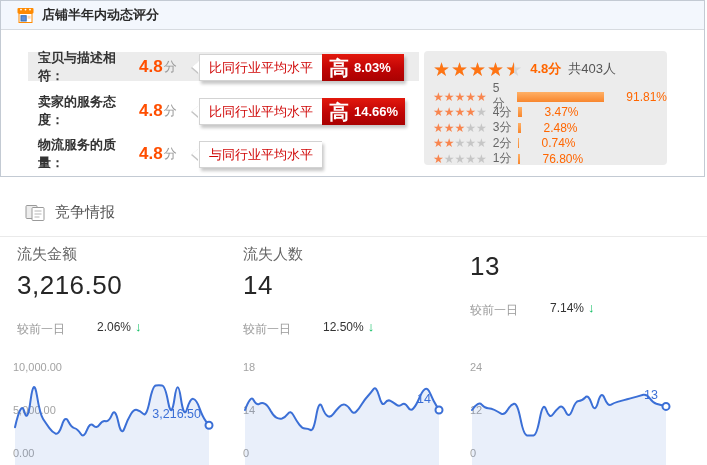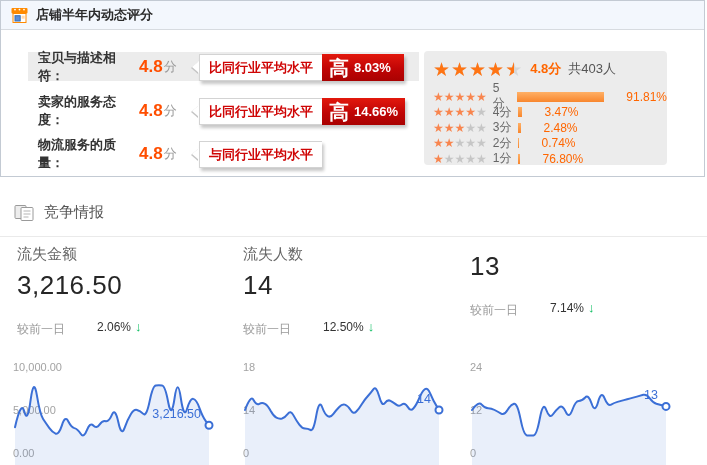--- a/index.html
+++ b/index.html
@@ -5,38 +5,38 @@
   * { margin:0; padding:0; box-sizing:border-box; }
   body { background:#fff; }
   .stage{ position:relative; width:707px; height:465px; background:#fff; overflow:hidden;
           font-family:"Liberation Sans","DejaVu Sans",sans-serif; }
 
   
   .rating-box{ position:absolute; left:0; top:0; width:705px; height:177px;
                background:#fff; border:1px solid #c3cad3; }
   .rating-header{ position:absolute; left:0; top:0; width:100%; height:29px;
                   background:#f3f7fd; border-bottom:1px solid #d7dbe0;
-                  display:flex; align-items:center; padding-left:10px; }
+                  display:flex; align-items:center; padding-left:16px; }
   .rating-header .ttl{ font-size:13px; font-weight:bold; color:#2b2b2b; margin-left:8px; }
 
   .row-strip{ position:absolute; left:27px; top:51px; width:391px; height:29px; background:#ececec; }
 
   .r-row{ position:absolute; left:37px; height:28px; display:flex; align-items:center; }
   .r-row .lbl{ font-size:13px; font-weight:bold; color:#333; width:101px; }
   .r-row .score{ font-size:17px; font-weight:bold; color:#ff4e00; }
   .r-row .unit{ font-size:13px; color:#999; margin-left:1px; }
 
   .badge{ position:absolute; left:198px; height:27px; display:flex;
           box-shadow:2px 3px 3px rgba(0,0,0,.22); }
   .badge .notch{ position:absolute; left:-7px; top:7px; width:0; height:0;
           border-top:6px solid transparent; border-bottom:6px solid transparent;
           border-right:7px solid #fff; filter:drop-shadow(-1px 1px 0 #c4c4c4); }
   .badge .bubble{ display:flex; align-items:center; background:#fff;
           border:1px solid #d3d3d3; border-right:none; color:#cf0505;
-          font-weight:bold; font-size:13px; padding:0 9px; white-space:nowrap; }
+          font-weight:normal; font-size:13px; padding:0 9px; white-space:nowrap; }
   .badge .redblock{ display:flex; align-items:center; min-width:82px;
           background:linear-gradient(180deg,#e2180d 0%,#c00505 55%,#a90202 100%);
           color:#fff; padding:0 7px; white-space:nowrap; }
   .badge .verdict{ font-size:20px; font-weight:bold; line-height:1; margin-right:5px; }
   .badge .vdelta{ font-size:13px; font-weight:bold; }
 
   
   .sum-panel{ position:absolute; left:423px; top:50px; width:243px; height:114px;
               background:#ececec; border-radius:4px; padding:6px 0 0 9px; }
   .big-line{ display:flex; align-items:center; height:24px; }
@@ -47,21 +47,21 @@
   .big-line .cnt{ font-size:13px; color:#555; margin-left:7px; }
 
   .bd-row{ display:flex; align-items:center; height:15px; margin-top:0.5px; }
   .mini-stars{ font-size:12px; line-height:1; letter-spacing:0; white-space:nowrap; }
   .mini-stars .f{ color:#f8854e; } .mini-stars .e{ color:#c6c6c6; }
   .bd-row .blbl{ font-size:12px; color:#666; margin:0 7px 0 6px; }
   .bd-row .bar{ height:10px; background:linear-gradient(180deg,#ffb066,#f8862d); }
   .bd-row .pct{ font-size:12px; color:#ff6600; margin-left:22px; }
 
   
-  .comp-header{ position:absolute; left:14px; top:203px; display:flex; align-items:center; }
+  .comp-header{ position:absolute; left:25px; top:203px; display:flex; align-items:center; }
   .comp-header .ttl{ font-size:15px; color:#555; margin-left:9px; }
   .divider{ position:absolute; left:0; top:236px; width:707px; height:1px; background:#eaeaea; }
 
   .metric{ position:absolute; top:245px; width:212px; }
   .metric .mlbl{ font-size:15px; color:#666; }
   .metric .mval{ font-size:26px; color:#262626; margin-top:6px; letter-spacing:0.5px; }
   .mcompare{ position:relative; margin-top:18px; height:16px; }
   .mcompare .clbl{ font-size:12px; color:#999; }
   .mcompare .dgroup{ position:absolute; left:80px; top:0; display:flex; align-items:center; }
   .mcompare .dval{ font-size:12px; color:#333; }

